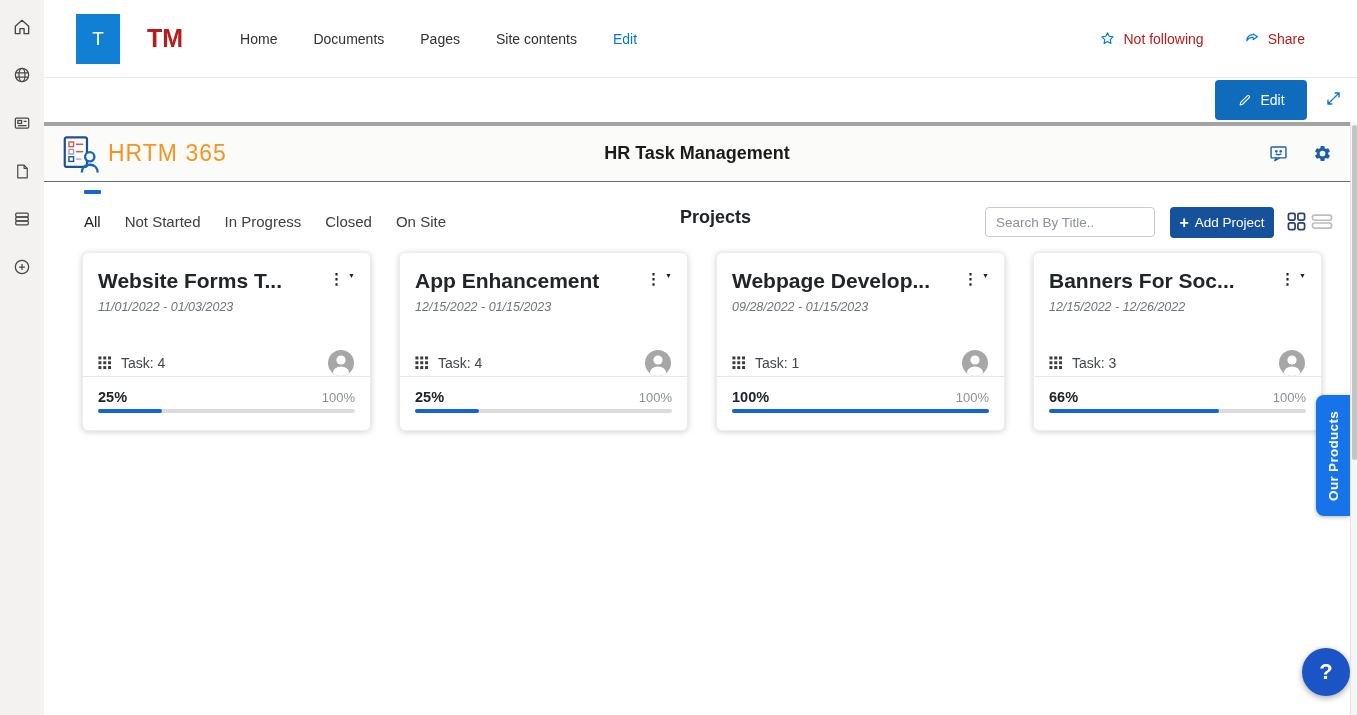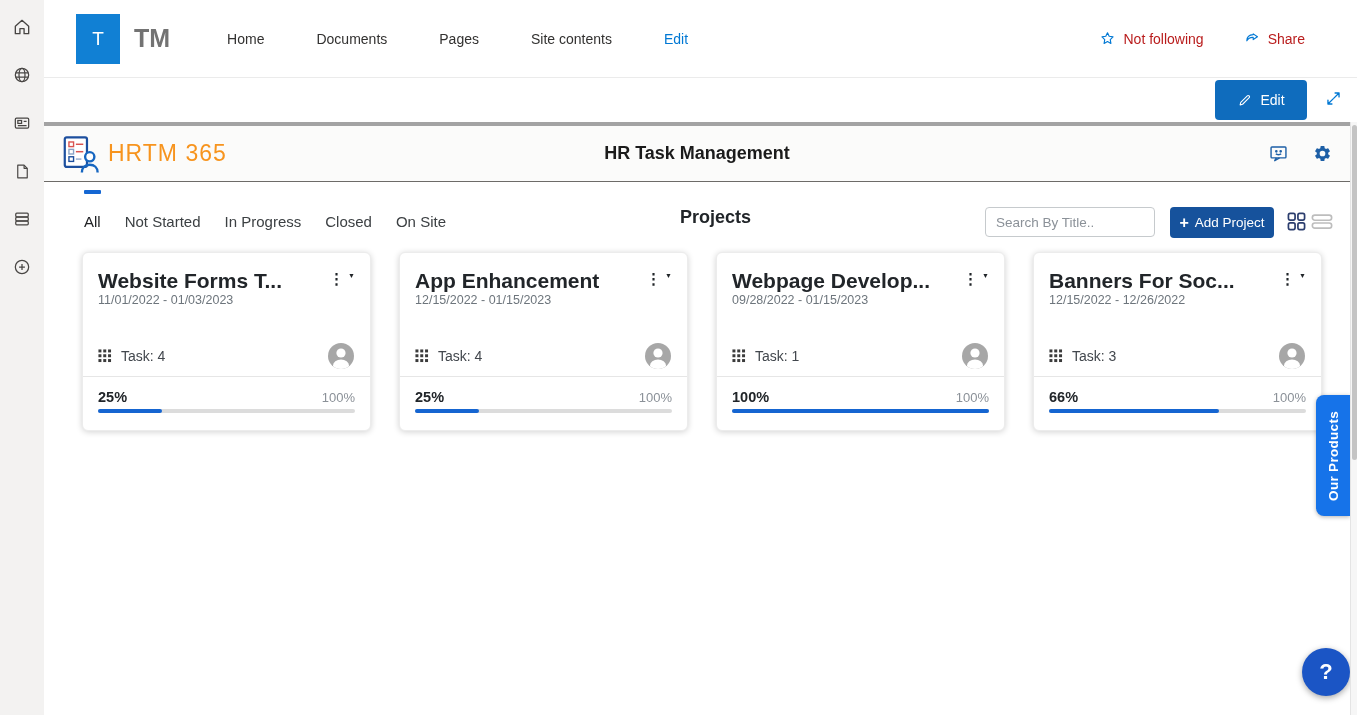--- a/index.html
+++ b/index.html
@@ -6,22 +6,22 @@
   body { margin:0; width:1357px; height:715px; font-family:"Liberation Sans", sans-serif; background:#fff; overflow:hidden; }
   #root { position:relative; width:1357px; height:715px; }
 
   
   .app-bar { position:absolute; left:0; top:0; width:44px; height:100%; background:#f3f2f1; display:flex; flex-direction:column; align-items:center; padding-top:3px; }
   .rail-btn { width:44px; height:48px; display:flex; align-items:center; justify-content:center; cursor:pointer; }
 
   
   .site-header { position:absolute; left:44px; top:0; right:0; height:78px; background:#fff; display:flex; align-items:center; border-bottom:1px solid #ebebeb; padding-left:32px; }
   .site-logo { width:44px; height:50px; background:#1180d4; color:#fff; display:flex; align-items:center; justify-content:center; font-size:19px; cursor:pointer; }
-  .site-title { font-size:25px; font-weight:bold; color:#737373; margin-left:14px; }
-  .site-nav { display:flex; gap:52px; margin-left:57px; font-size:14px; color:#323130;text-align:center; }
+  .site-title { font-size:25px; font-weight:bold; color:#b91c1c; margin-left:27px; }
+  .site-nav { display:flex; gap:36px; margin-left:57px; font-size:14px; color:#323130;text-align:center; }
   .nav-item { cursor:pointer; }
   .nav-edit { color:#0078d4; }
   .header-right { margin-left:auto; display:flex; align-items:center; padding-right:52px; font-size:14px; color:#b91c1c; }
   .follow, .share { display:flex; align-items:center; gap:7px; cursor:pointer; }
   .share { margin-left:40px; }
 
   
   .command-bar { position:absolute; left:44px; top:78px; right:0; height:44px; background:#fff; }
   .edit-btn { position:absolute; right:50px; top:2px; width:92px; height:40px; background:#0f6cbd; border:none; border-radius:4px; color:#fff; font-size:14px; font-family:inherit; display:flex; align-items:center; justify-content:center; gap:8px; cursor:pointer; }
   .expand-btn { position:absolute; right:14px; top:11px; cursor:pointer; background:none; border:none; padding:0; }
@@ -50,21 +50,21 @@
   .view-list { position:absolute; right:17px; top:30px; cursor:pointer; }
 
   
   .cards { position:absolute; top:126px; left:38px; display:flex; gap:28px; }
   .card { position:relative; width:289px; height:179px; background:#fff; border:1px solid #ececec; border-radius:6px; box-shadow:0 1px 6px rgba(0,0,0,0.18); padding:16px 15px 0; }
   .card-head { display:flex; align-items:flex-start;gap:23px; }
   .card-title { font-size:21px; font-weight:600; color:#212529; white-space:nowrap; overflow:hidden; }
   .kebab { margin-left:auto; display:flex; align-items:flex-start; gap:4px; cursor:pointer; color:#212529; padding:2px 0 0 6px; }
   .kebab-dots { font-size:15px; font-weight:bold; line-height:1.1; }
   .kebab-caret { font-size:7px; margin-top:1px; }
-  .card-dates { font-size:12.5px; color:#6d757c; }
+  .card-dates { margin-top:7px; font-size:12.5px; color:#6d757c;font-style:italic; }
   .task-row { margin-top:35px; display:flex; align-items:center; gap:9px; font-size:14px; color:#42474d; }
   .avatar { margin-left:auto; display:flex; }
   .card-divider { position:absolute; left:0; right:0; bottom:53px; height:1px; background:#e6e6e6; }
   .progress-labels { position:absolute; left:15px; right:15px; bottom:25px; display:flex; justify-content:space-between; align-items:baseline; }
   .pct { font-size:14.5px; font-weight:bold; color:#212529; }
   .pct-max { font-size:13px; color:#8b9198; }
   .progress-track { position:absolute; left:15px; right:15px; bottom:17px; height:4.5px; background:#dcdcdc; border-radius:3px; }
   .progress-fill { height:100%; background:#1565d1; border-radius:3px; }
 
   

